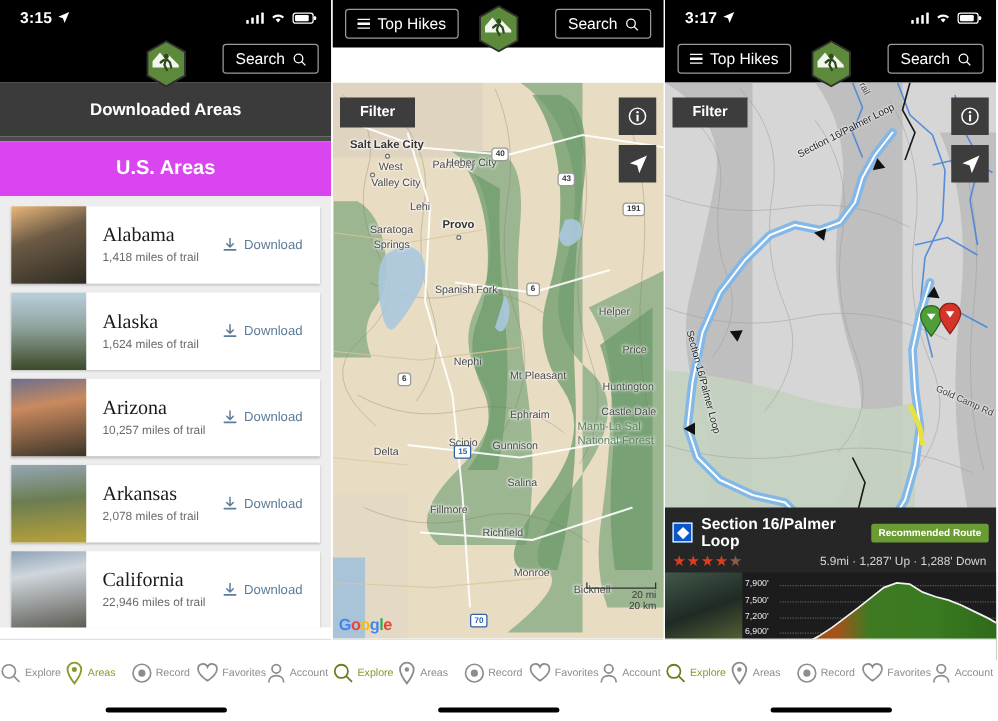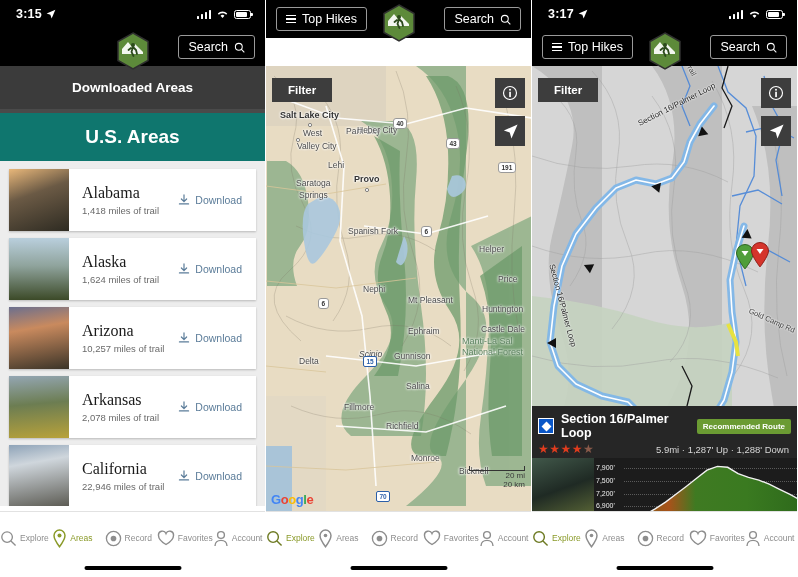--- a/index.html
+++ b/index.html
@@ -39,22 +39,22 @@
   .hamb { display:inline-flex; flex-direction:column; gap:2px; }
   .hamb i { display:block; width:10px; height:1.2px; background:#fff; }
   .spacer { flex:1; }
   .logo { position:absolute; left:50%; top:4px; transform:translateX(-50%);
           width:36px; height:40px; z-index:6; }
 
   
   .dark-head { background:#3b3b3b; color:#fff; text-align:center;
                font-size:13.5px; font-weight:bold; padding:14px 0; }
   .sep { height:4px; background:#4a4a4a; }
-  .dark-head2 { background:#0f766e; color:#fff; text-align:center;
-               font-size:19px; font-weight:bold; padding:13px 0; }
+  .dark-head2 { background:#d946ef; color:#fff; text-align:center;
+               font-size:16px; font-weight:bold; padding:13px 0; }
   .list { background:#ededed; padding:8px 9px 0 9px; height:345px; overflow:hidden; }
   .card { background:#fff; height:62px; margin-bottom:7px; display:flex;
           align-items:center; box-shadow:0 1px 2px rgba(0,0,0,.22); }
   .thumb { width:60px; height:62px; flex:none; }
   .t1{background:linear-gradient(160deg,#e8b77a 0%,#6b5a45 40%,#2e2b22 100%);}
   .t2{background:linear-gradient(180deg,#b9cfdd 0%,#8fa39c 45%,#3c4a28 100%);}
   .t3{background:linear-gradient(170deg,#6b6f8e 0%,#c98a5e 35%,#3b3428 100%);}
   .t4{background:linear-gradient(175deg,#94a6b3 0%,#6c7d52 45%,#b8a23a 100%);}
   .t5{background:linear-gradient(170deg,#8ea3b8 0%,#cfd6dc 30%,#5b5a52 100%);}
   .cardtxt { flex:1; padding-left:13px; }
@@ -398,21 +398,21 @@
       <div class="citylabel maj" style="left:88px;top:108px;">Provo</div>
       <div class="citydot" style="left:99px;top:122px;"></div>
       <div class="citylabel" style="left:82px;top:160px;">Spanish Fork</div>
       <div class="citylabel" style="left:213px;top:178px;">Helper</div>
       <div class="citylabel" style="left:232px;top:208px;">Price</div>
       <div class="citylabel" style="left:97px;top:218px;">Nephi</div>
       <div class="citylabel" style="left:142px;top:229px;">Mt Pleasant</div>
       <div class="citylabel" style="left:216px;top:238px;">Huntington</div>
       <div class="citylabel" style="left:142px;top:260px;">Ephraim</div>
       <div class="citylabel" style="left:215px;top:258px;">Castle Dale</div>
-      <div class="citylabel" style="left:93px;top:283px;font-style:italic;">Scipio</div>
+      <div class="citylabel" style="left:93px;top:283px;">Scipio</div>
       <div class="citylabel" style="left:128px;top:285px;">Gunnison</div>
       <div class="citylabel" style="left:33px;top:290px;">Delta</div>
       <div class="citylabel" style="left:140px;top:315px;">Salina</div>
       <div class="citylabel" style="left:78px;top:336px;">Fillmore</div>
       <div class="citylabel" style="left:120px;top:355px;">Richfield</div>
       <div class="citylabel" style="left:145px;top:387px;">Monroe</div>
       <div class="citylabel" style="left:193px;top:400px;">Bicknell</div>
       <div class="forestlabel" style="left:196px;top:270px;line-height:1.25;white-space:pre;">Manti-La Sal
 National Forest</div>
 

